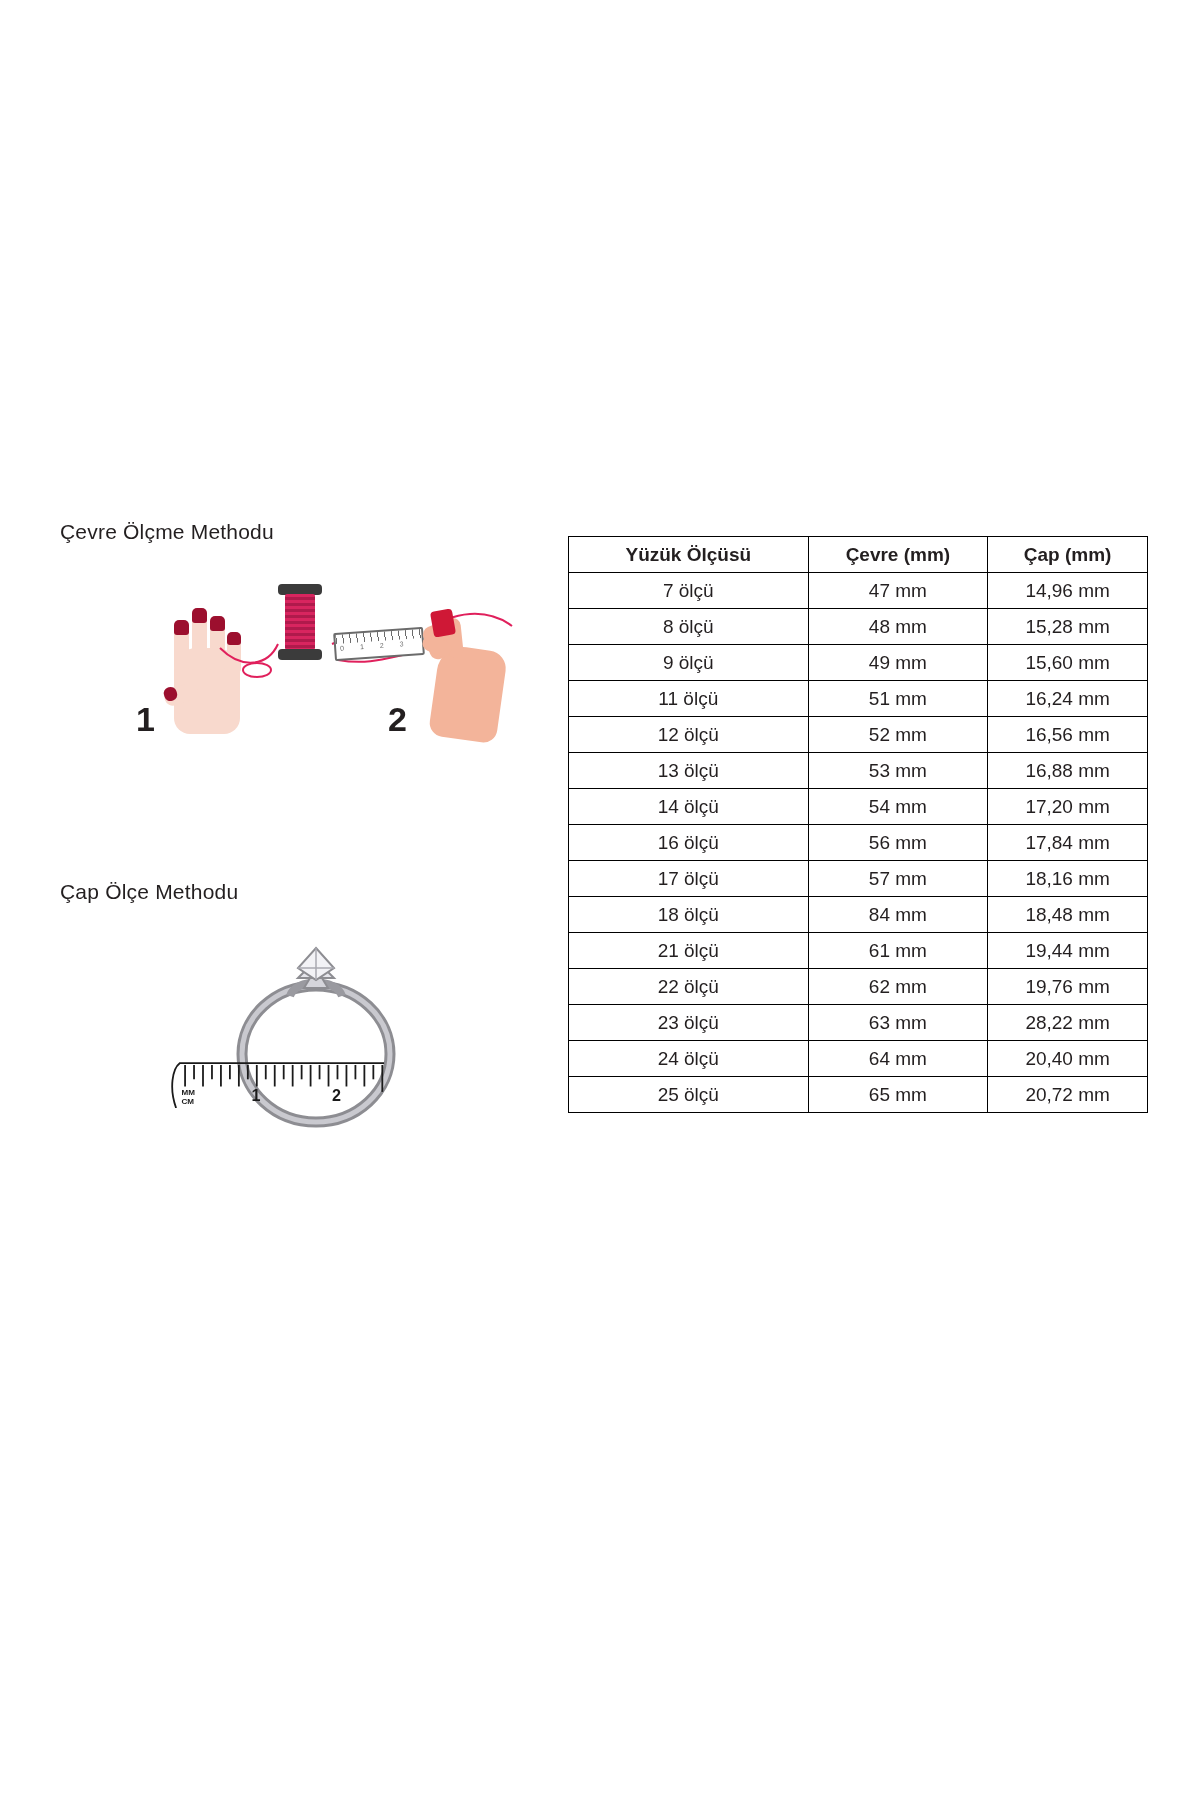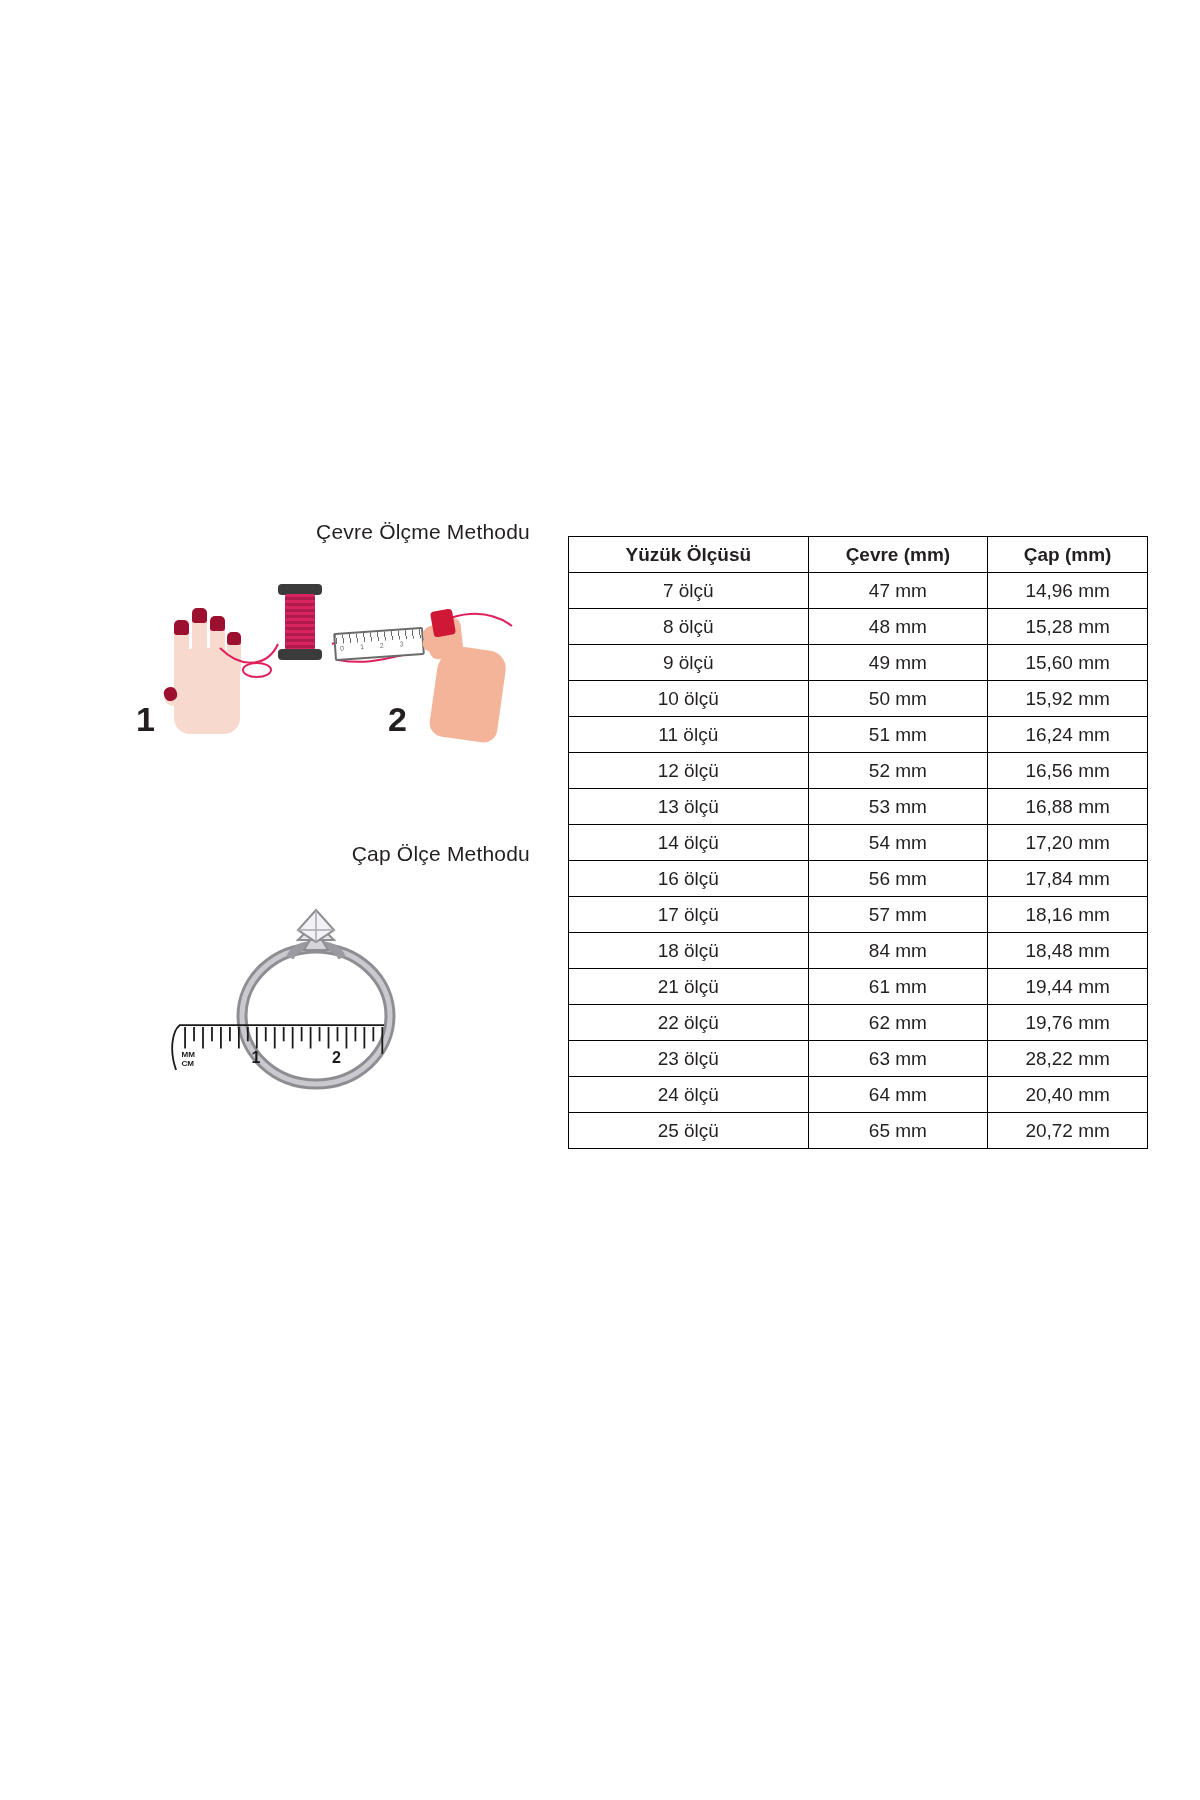--- a/index.html
+++ b/index.html
@@ -18,21 +18,21 @@
 
   
   #left-column {
     position: absolute;
     left: 60px;
     top: 520px;
     width: 470px;
   }
 
   .method-title {
-    text-align: right;
+    text-align: left;
     font-size: 21px;
     color: #231f20;
     font-family: "Liberation Sans", sans-serif;
     letter-spacing: 0.2px;
   }
 
   
   #method-one {
     position: relative;
     width: 420px;
@@ -329,21 +329,21 @@
         <div class="finger-r fr2"></div>
         <div class="thumb-r"></div>
         <div class="red-tip"></div>
       </div>
 
       <div class="num-label" id="label-1">1</div>
       <div class="num-label" id="label-2">2</div>
     </div>
   </div>
 
-  <div style="margin-top:74px;">
+  <div style="margin-top:112px;">
     <div class="method-title">Çap Ölçe Methodu</div>
 
     <div id="method-two">
 
       <svg class="ring-svg" width="260" height="200" viewBox="0 0 260 200">
 
         <ellipse cx="130" cy="120" rx="74" ry="68" fill="none" stroke="#8d8d92" stroke-width="11"></ellipse>
         <ellipse cx="130" cy="120" rx="74" ry="68" fill="none" stroke="#c9c9cf" stroke-width="5"></ellipse>
 
         <path d="M104,62 C110,44 150,44 156,62" fill="none" stroke="#9a9aa0" stroke-width="8"></path>
@@ -418,25 +418,20 @@
           <td>8 ölçü</td>
           <td>48 mm</td>
           <td>15,28 mm</td>
         </tr>
         <tr>
           <td>9 ölçü</td>
           <td>49 mm</td>
           <td>15,60 mm</td>
         </tr>
         <tr>
-          <td>10 ölçü</td>
-          <td>50 mm</td>
-          <td>15,92 mm</td>
-        </tr>
-        <tr>
           <td>11 ölçü</td>
           <td>51 mm</td>
           <td>16,24 mm</td>
         </tr>
         <tr>
           <td>12 ölçü</td>
           <td>52 mm</td>
           <td>16,56 mm</td>
         </tr>
         <tr>

